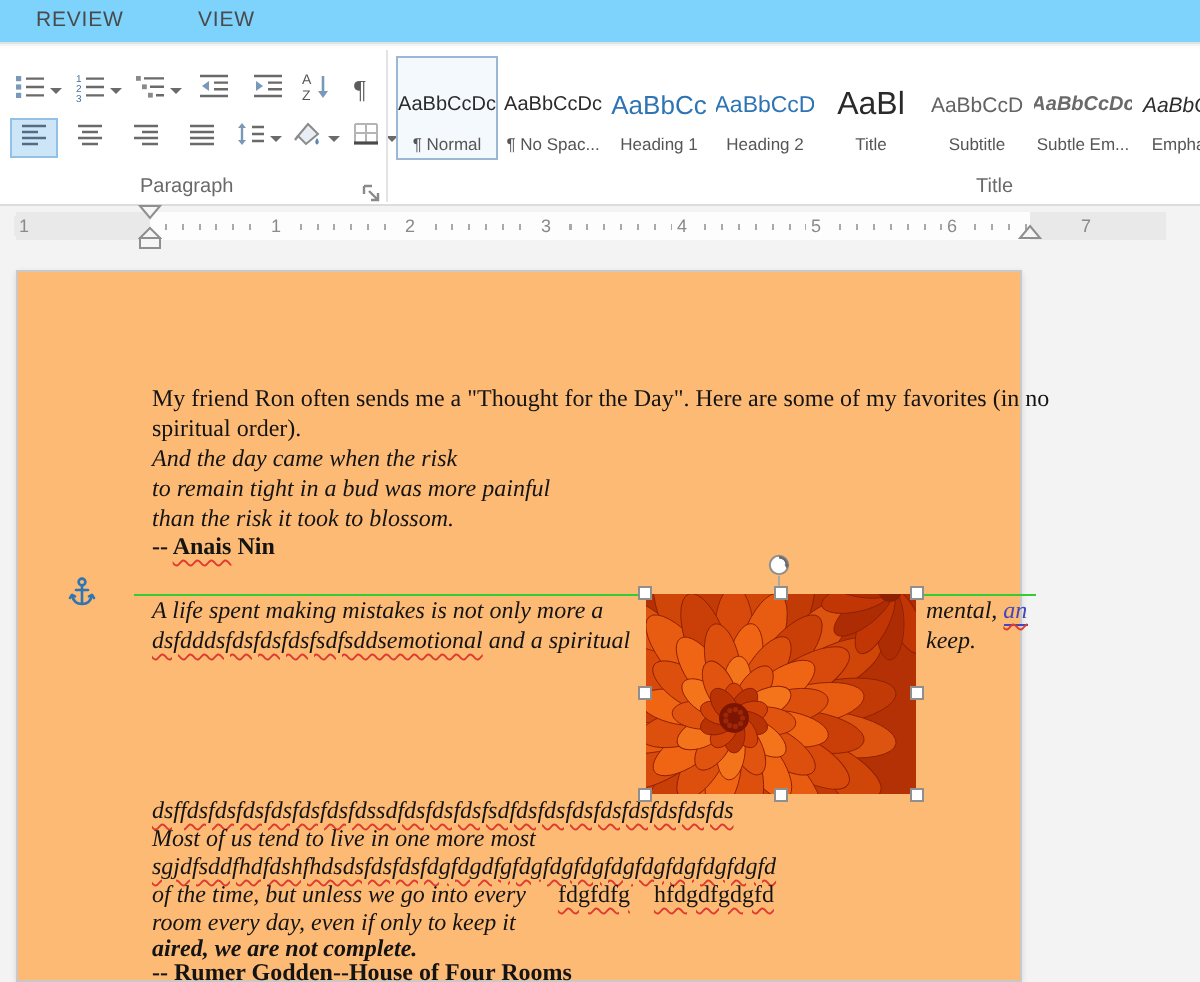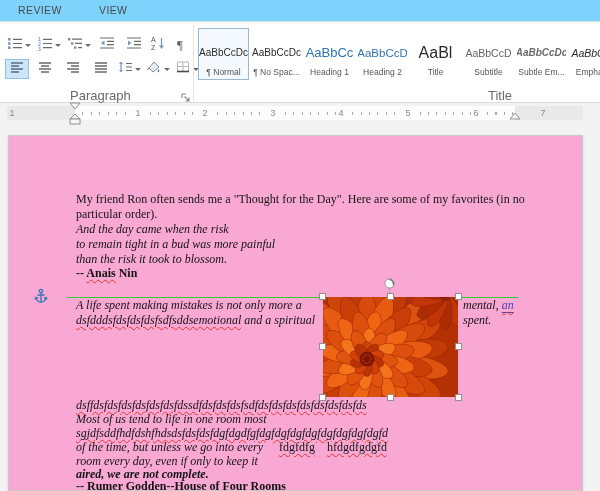--- a/index.html
+++ b/index.html
@@ -11,21 +11,21 @@
   .tabrow{position:absolute;left:0;top:0;width:600px;height:22px;background:#7dd3fc;border-bottom:1px solid #e2e2e2;}
   .rtab{position:absolute;top:4px;font-size:10.5px;letter-spacing:.4px;color:#4a4a4a;cursor:default;}
   .rtab.t0{left:18px;}
   .rtab.t1{left:99px;}
 
   
   .ribbon{position:absolute;left:0;top:23px;width:600px;height:80px;background:#fff;border-bottom:1px solid #dcdcdc;}
   .rbtn{position:absolute;height:20px;display:flex;align-items:center;justify-content:center;gap:1px;border:1px solid transparent;}
   .rbtn.sel{background:#cde6f7;border-color:#92c0e6;}
   .caret{width:0;height:0;border-left:3px solid transparent;border-right:3px solid transparent;border-top:3.5px solid #6a6a6a;margin-left:1px;}
-  .glabel{position:absolute;font-size:13px;color:#696969;}
+  .glabel{position:absolute;font-size:10px;color:#696969;}
   .vsep{position:absolute;top:2px;width:1px;height:76px;background:#e3e3e3;}
   .launcher{position:absolute;width:11px;height:11px;}
 
   
   .cards{position:absolute;left:198px;top:5px;width:402px;height:52px;display:flex;overflow:hidden;}
   .card{flex:0 0 51px;margin-right:2px;height:52px;border:1px solid transparent;display:flex;flex-direction:column;align-items:center;justify-content:flex-end;padding-bottom:2px;background:#fff;overflow:hidden;}
   .card.sel{border-color:#9ab7d4;background:#f4f9fd;}
   .sample{font-family:"Liberation Sans",sans-serif;font-size:10px;color:#2b2b2b;white-space:nowrap;line-height:24px;height:26px;}
   .cname{font-size:8.5px;color:#565656;white-space:nowrap;}
   .card.h1 .sample{color:#2e74b5;font-size:13px;}
@@ -37,21 +37,21 @@
 
   
   .ruler{position:absolute;left:8px;top:106px;width:575px;height:14px;background:#e9e9e9;}
   .rband{position:absolute;left:67px;top:0;width:440px;height:14px;background:#fdfdfd;}
   .ticks{position:absolute;left:0;top:5.5px;width:440px;height:3px;
          background:repeating-linear-gradient(to right,transparent 0 7.4px,#a9a9a9 7.4px 8.43px);}
   .rnum{position:absolute;top:2px;font-size:9px;color:#8a8a8a;width:10px;text-align:center;background:#fdfdfd;line-height:10px;}
   .rnum.gray{background:#e9e9e9;}
 
   
-  .page{position:absolute;left:8px;top:135px;width:575px;height:356px;background:#f9a8d4;
+  .page{position:absolute;left:8px;top:135px;width:503px;height:356px;background:#fdba74;
         border:1px solid #c9c9c9;box-shadow:0 1px 3px rgba(0,0,0,.12);}
   .dline{position:absolute;left:67px;white-space:nowrap;font-family:"Liberation Serif",serif;
          font-size:12px;line-height:14px;color:#141414;}
   .it{font-style:italic;}
   .bold{font-weight:bold;}
   .miss{text-decoration-line:underline;text-decoration-style:wavy;text-decoration-color:#e03a2f;text-decoration-thickness:1px;text-underline-offset:2px;}
   .ins{color:#4646bc;border-bottom:1px solid #4646bc;}
   .gap1{margin-left:16px;text-align:right;}
   .gap2{margin-left:12px;}
 
@@ -237,21 +237,21 @@
         <rect x="1" y="17" width="10" height="5" fill="#f6f6f6" stroke="#8f8f8f"></rect>
       </svg>
     <svg style="position:absolute;left:501px;top:6px;" width="12" height="9">
         <polygon points="6,1 11,7 1,7" fill="#f6f6f6" stroke="#8f8f8f"></polygon>
       </svg>
   </div>
 
   <div class="page">
 
     <div class="dline" style="top:56px;">My friend Ron often sends me a "Thought for the Day". Here are some of my favorites (in no</div>
-    <div class="dline" style="top:71px;">particular order).</div>
+    <div class="dline" style="top:71px;">spiritual order).</div>
     <div class="dline it" style="top:86px;">And the day came when the risk</div>
     <div class="dline it" style="top:101px;">to remain tight in a bud was more painful</div>
     <div class="dline it" style="top:116px;">than the risk it took to blossom.</div>
     <div class="dline bold" style="top:130px;"><span>-- </span><span class="miss">Anais</span><span> Nin</span></div>
 
     <span class="anchor"><svg width="14" height="16" viewBox="0 0 14 16">
           <g stroke="#2e75b5" stroke-width="1.3" fill="none" stroke-linecap="round">
             <circle cx="7" cy="3" r="1.7"></circle>
             <path d="M7 4.7 V13.5"></path>
             <path d="M4 7 H10"></path>
@@ -259,21 +259,21 @@
             <path d="M2 9.5 L1 11 M2 9.5 L3.5 10.2 M12 9.5 L13 11 M12 9.5 L10.5 10.2"></path>
           </g>
         </svg></span>
 
     <div class="guide"></div>
 
     <div class="dline it" style="top:162px;">A life spent making mistakes is not only more a</div>
     <div class="dline it" style="top:177px;"><span class="miss">dsfdddsfdsfdsfdsfsdfsddsemotional</span><span> and a spiritual</span></div>
 
     <div class="dline it" style="left:454px;top:162px;"><span>mental, </span><span class="ins miss">an</span></div>
-    <div class="dline it" style="left:454px;top:177px;">spent.</div>
+    <div class="dline it" style="left:454px;top:177px;">keep.</div>
 
     <div class="pic">
       <svg class="flower" id="flower-svg" viewBox="0 0 135 100" preserveAspectRatio="none">
           <rect x="0" y="0" width="135" height="100" fill="#b33104"></rect>
           <ellipse cx="44" cy="10" rx="11" ry="30" fill="#d04508" stroke="#8f1f03" stroke-width="0.45" transform="rotate(9 44 62)"></ellipse>
           <ellipse cx="44" cy="10" rx="11" ry="30" fill="#c23a06" stroke="#8f1f03" stroke-width="0.45" transform="rotate(27 44 62)"></ellipse>
           <ellipse cx="44" cy="10" rx="11" ry="30" fill="#dd5310" stroke="#8f1f03" stroke-width="0.45" transform="rotate(45 44 62)"></ellipse>
           <ellipse cx="44" cy="10" rx="11" ry="30" fill="#d04508" stroke="#8f1f03" stroke-width="0.45" transform="rotate(63 44 62)"></ellipse>
           <ellipse cx="44" cy="10" rx="11" ry="30" fill="#c23a06" stroke="#8f1f03" stroke-width="0.45" transform="rotate(81 44 62)"></ellipse>
           <ellipse cx="44" cy="10" rx="11" ry="30" fill="#dd5310" stroke="#8f1f03" stroke-width="0.45" transform="rotate(99 44 62)"></ellipse>
@@ -383,20 +383,20 @@
       <div class="hdl" style="left:64px;top:-4px;"></div>
       <div class="hdl" style="right:-4px;top:-4px;"></div>
       <div class="hdl" style="left:-4px;top:46px;"></div>
       <div class="hdl" style="right:-4px;top:46px;"></div>
       <div class="hdl" style="left:-4px;bottom:-4px;"></div>
       <div class="hdl" style="left:64px;bottom:-4px;"></div>
       <div class="hdl" style="right:-4px;bottom:-4px;"></div>
     </div>
 
     <div class="dline it" style="top:262px;"><span class="miss">dsffdsfdsfdsfdsfdsfdsfdssdfdsfdsfdsfsdfdsfdsfdsfdsfdsfdsfdsfds</span></div>
-    <div class="dline it" style="top:276px;">Most of us tend to life in one room most</div>
+    <div class="dline it" style="top:276px;">Most of us tend to live in one more most</div>
     <div class="dline it" style="top:290px;"><span class="miss">sgjdfsddfhdfdshfhdsdsfdsfdsfdgfdgdfgfdgfdgfdgfdgfdgfdgfdgfdgfd</span></div>
     <div class="dline it" style="top:304px;"><span>of the time, but unless we go into every</span><span class="miss gap1" style="font-style:normal;">fdgfdfg</span><span class="miss gap2" style="font-style:normal;">hfdgdfgdgfd</span></div>
     <div class="dline it" style="top:318px;">room every day, even if only to keep it</div>
     <div class="dline it" style="top:331px;font-weight:bold;">aired, we are not complete.</div>
     <div class="dline bold" style="top:343px;"><span>-- </span><span class="miss">Rumer</span><span> Godden--House of Four Rooms</span></div>
   </div>
 </div>
 
 </body></html>

